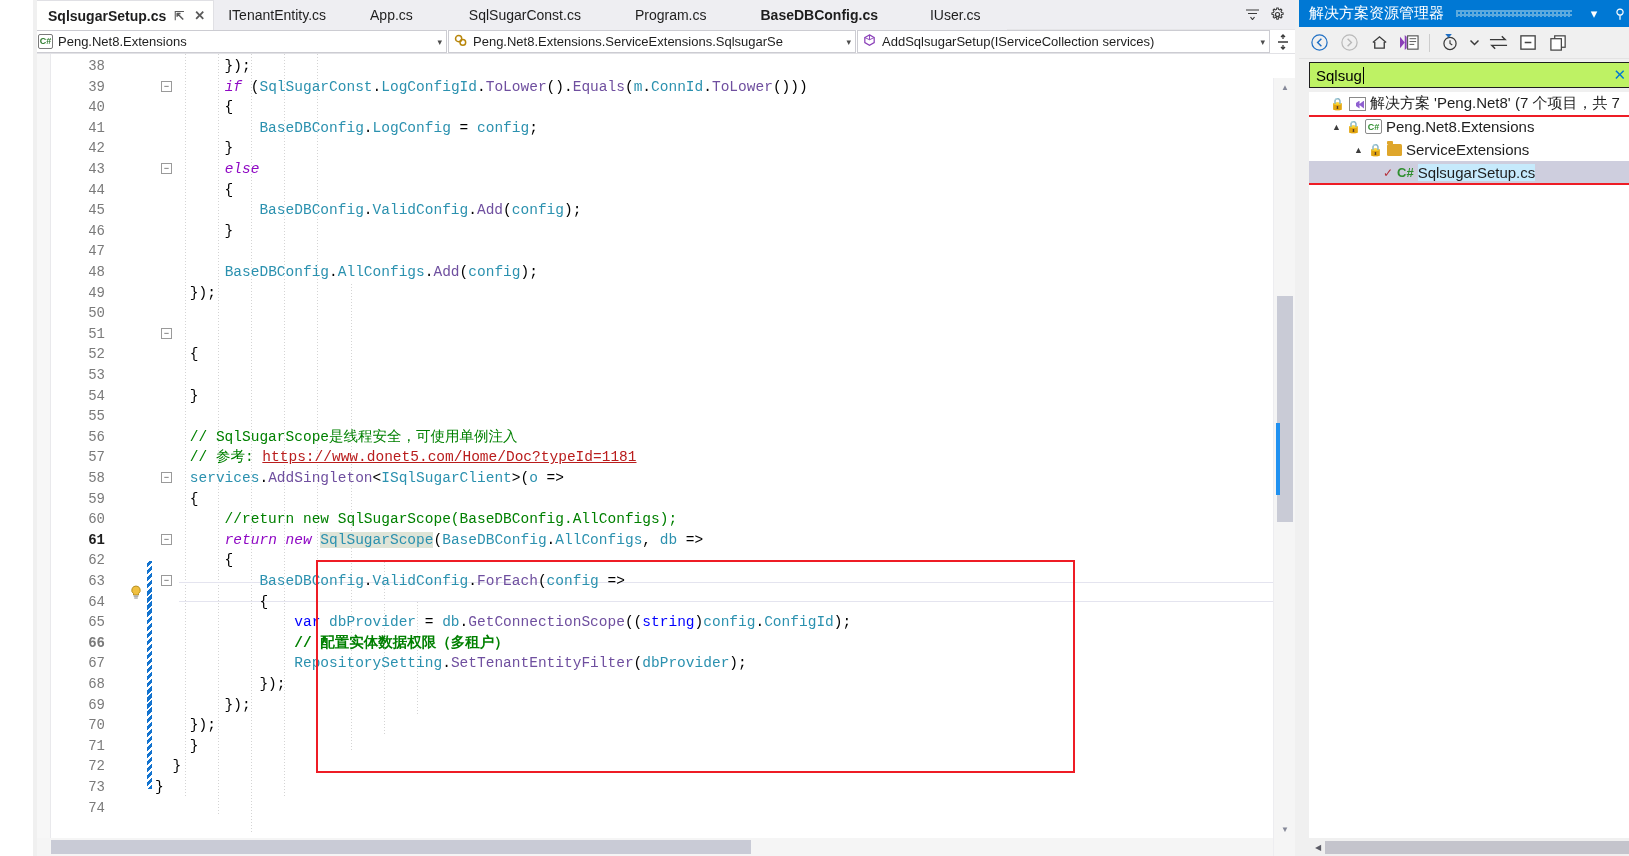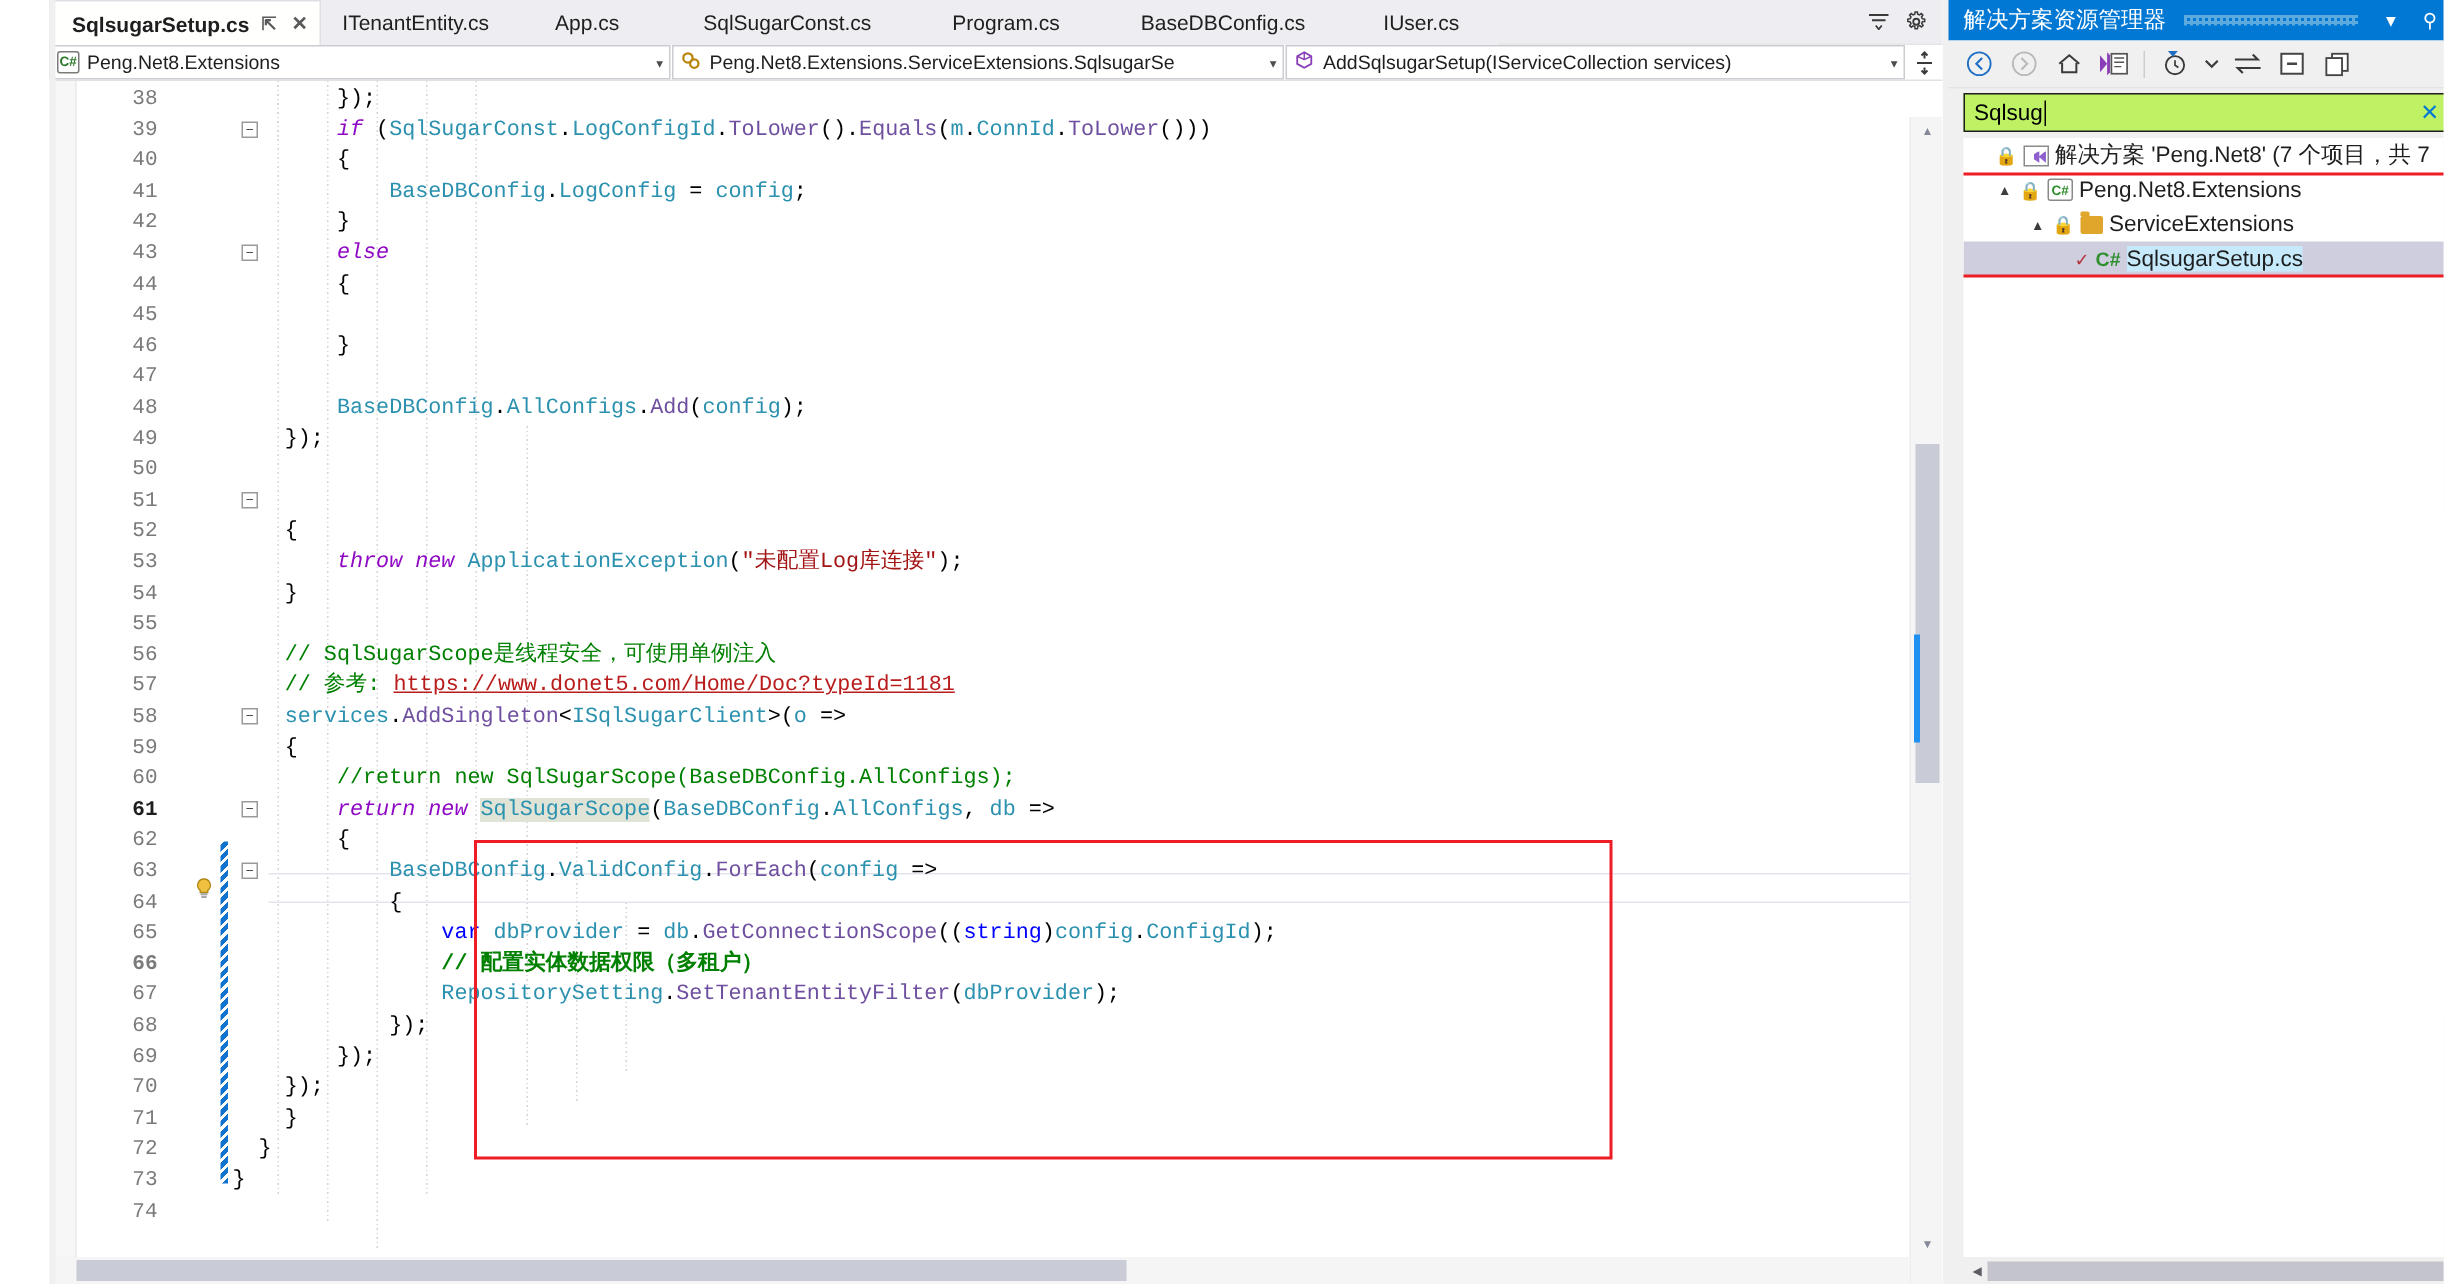--- a/index.html
+++ b/index.html
@@ -209,21 +209,21 @@
       </div>
       <div class="tab" style="padding:0 30px;">
         <span>App.cs</span>
       </div>
       <div class="tab" style="padding:0 26px;">
         <span>SqlSugarConst.cs</span>
       </div>
       <div class="tab" style="padding:0 28px;">
         <span>Program.cs</span>
       </div>
-      <div class="tab" style="padding:4px 26px;">
+      <div class="tab" style="padding:4px 26px;font-weight:bold;">
         <span>BaseDBConfig.cs</span>
       </div>
       <div class="tab" style="padding:0 26px;">
         <span>IUser.cs</span>
       </div>
       <div class="tabstrip-right">
         <span>
           <svg width="15" height="11" viewBox="0 0 15 11">
               <path d="M1 1h13M3 4.5h9M5.5 8l2 2.5 2-2.5" stroke="#3a3a3a" stroke-width="1.2" fill="none"></path>
             </svg>
@@ -297,29 +297,29 @@
         </div>
 
         <div id="lines" style="position:absolute;left:0;top:2px;right:0;">
             <div class="line" style="top: 0px; position: absolute; left: 0px; right: 0px; overflow: hidden;"><span class="lineno">38</span><span class="codetext">        });</span></div>
             <div class="line" style="top: 20.6px; position: absolute; left: 0px; right: 0px;"><span class="lineno">39</span><span class="fold">−</span><span class="codetext">        <span class="kwp">if</span> (<span class="type">SqlSugarConst</span>.<span class="type">LogConfigId</span>.<span class="mth">ToLower</span>().<span class="mth">Equals</span>(<span class="type">m</span>.<span class="type">ConnId</span>.<span class="mth">ToLower</span>()))</span></div>
             <div class="line" style="top: 41.2px; position: absolute; left: 0px; right: 0px;"><span class="lineno">40</span><span class="codetext">        {</span></div>
             <div class="line" style="top: 61.8px; position: absolute; left: 0px; right: 0px;"><span class="lineno">41</span><span class="codetext">            <span class="type">BaseDBConfig</span>.<span class="type">LogConfig</span> = <span class="type">config</span>;</span></div>
             <div class="line" style="top: 82.4px; position: absolute; left: 0px; right: 0px;"><span class="lineno">42</span><span class="codetext">        }</span></div>
             <div class="line" style="top: 103px; position: absolute; left: 0px; right: 0px;"><span class="lineno">43</span><span class="fold">−</span><span class="codetext">        <span class="kwp">else</span></span></div>
             <div class="line" style="top: 123.6px; position: absolute; left: 0px; right: 0px;"><span class="lineno">44</span><span class="codetext">        {</span></div>
-            <div class="line" style="top: 144.2px; position: absolute; left: 0px; right: 0px;"><span class="lineno">45</span></div>
+            <div class="line" style="top: 144.2px; position: absolute; left: 0px; right: 0px;"><span class="lineno">45</span><span class="codetext">            <span class="type">BaseDBConfig</span>.<span class="type">ValidConfig</span>.<span class="mth">Add</span>(<span class="type">config</span>);</span></div>
             <div class="line" style="top: 164.8px; position: absolute; left: 0px; right: 0px;"><span class="lineno">46</span><span class="codetext">        }</span></div>
             <div class="line" style="top: 185.4px; position: absolute; left: 0px; right: 0px;"><span class="lineno">47</span><span class="codetext"></span></div>
             <div class="line" style="top: 206px; position: absolute; left: 0px; right: 0px;"><span class="lineno">48</span><span class="codetext">        <span class="type">BaseDBConfig</span>.<span class="type">AllConfigs</span>.<span class="mth">Add</span>(<span class="type">config</span>);</span></div>
             <div class="line" style="top: 226.6px; position: absolute; left: 0px; right: 0px;"><span class="lineno">49</span><span class="codetext">    });</span></div>
             <div class="line" style="top: 247.2px; position: absolute; left: 0px; right: 0px;"><span class="lineno">50</span><span class="codetext"></span></div>
             <div class="line" style="top: 267.8px; position: absolute; left: 0px; right: 0px;"><span class="lineno">51</span><span class="fold">−</span></div>
             <div class="line" style="top: 288.4px; position: absolute; left: 0px; right: 0px;"><span class="lineno">52</span><span class="codetext">    {</span></div>
-            <div class="line" style="top: 309px; position: absolute; left: 0px; right: 0px;"><span class="lineno">53</span><span class="codetext">        <span class="kwp">throw</span> <span class="kwp">new</span> <span class="type">ApplicationException</span>(<span class="str">"未配置Log库连接"</span>);</span></div>
+            <div class="line" style="top: 309px; position: absolute; left: 0px; right: 0px;"><span class="lineno">53</span></div>
             <div class="line" style="top: 329.6px; position: absolute; left: 0px; right: 0px;"><span class="lineno">54</span><span class="codetext">    }</span></div>
             <div class="line" style="top: 350.2px; position: absolute; left: 0px; right: 0px;"><span class="lineno">55</span><span class="codetext"></span></div>
             <div class="line" style="top: 370.8px; position: absolute; left: 0px; right: 0px;"><span class="lineno">56</span><span class="codetext"><span class="cmt">    // SqlSugarScope是线程安全，可使用单例注入</span></span></div>
             <div class="line" style="top: 391.4px; position: absolute; left: 0px; right: 0px;"><span class="lineno">57</span><span class="codetext"><span class="cmt">    // 参考: </span><span class="lnk">https://www.donet5.com/Home/Doc?typeId=1181</span><span class="cmt"></span></span></div>
             <div class="line" style="top: 412px; position: absolute; left: 0px; right: 0px;"><span class="lineno">58</span><span class="fold">−</span><span class="codetext">    <span class="type">services</span>.<span class="mth">AddSingleton</span>&lt;<span class="type">ISqlSugarClient</span>&gt;(<span class="type">o</span> =&gt;</span></div>
             <div class="line" style="top: 432.6px; position: absolute; left: 0px; right: 0px;"><span class="lineno">59</span><span class="codetext">    {</span></div>
             <div class="line" style="top: 453.2px; position: absolute; left: 0px; right: 0px;"><span class="lineno">60</span><span class="codetext"><span class="cmt">        //return new SqlSugarScope(BaseDBConfig.AllConfigs);</span></span></div>
             <div class="line" style="top: 473.8px; position: absolute; left: 0px; right: 0px;"><span class="lineno cur">61</span><span class="fold">−</span><span class="codetext">        <span class="kwp">return</span> <span class="kwp">new</span> <span class="type hl">SqlSugarScope</span>(<span class="type">BaseDBConfig</span>.<span class="type">AllConfigs</span>, <span class="type">db</span> =&gt;</span></div>
             <div class="line" style="top: 494.4px; position: absolute; left: 0px; right: 0px;"><span class="lineno">62</span><span class="codetext">        {</span></div>
             <div class="line" style="top: 515px; position: absolute; left: 0px; right: 0px;"><span class="lineno">63</span><span class="fold">−</span><span class="codetext">            <span class="type">BaseDBConfig</span>.<span class="type">ValidConfig</span>.<span class="mth">ForEach</span>(<span class="type">config</span> =&gt;</span></div>

